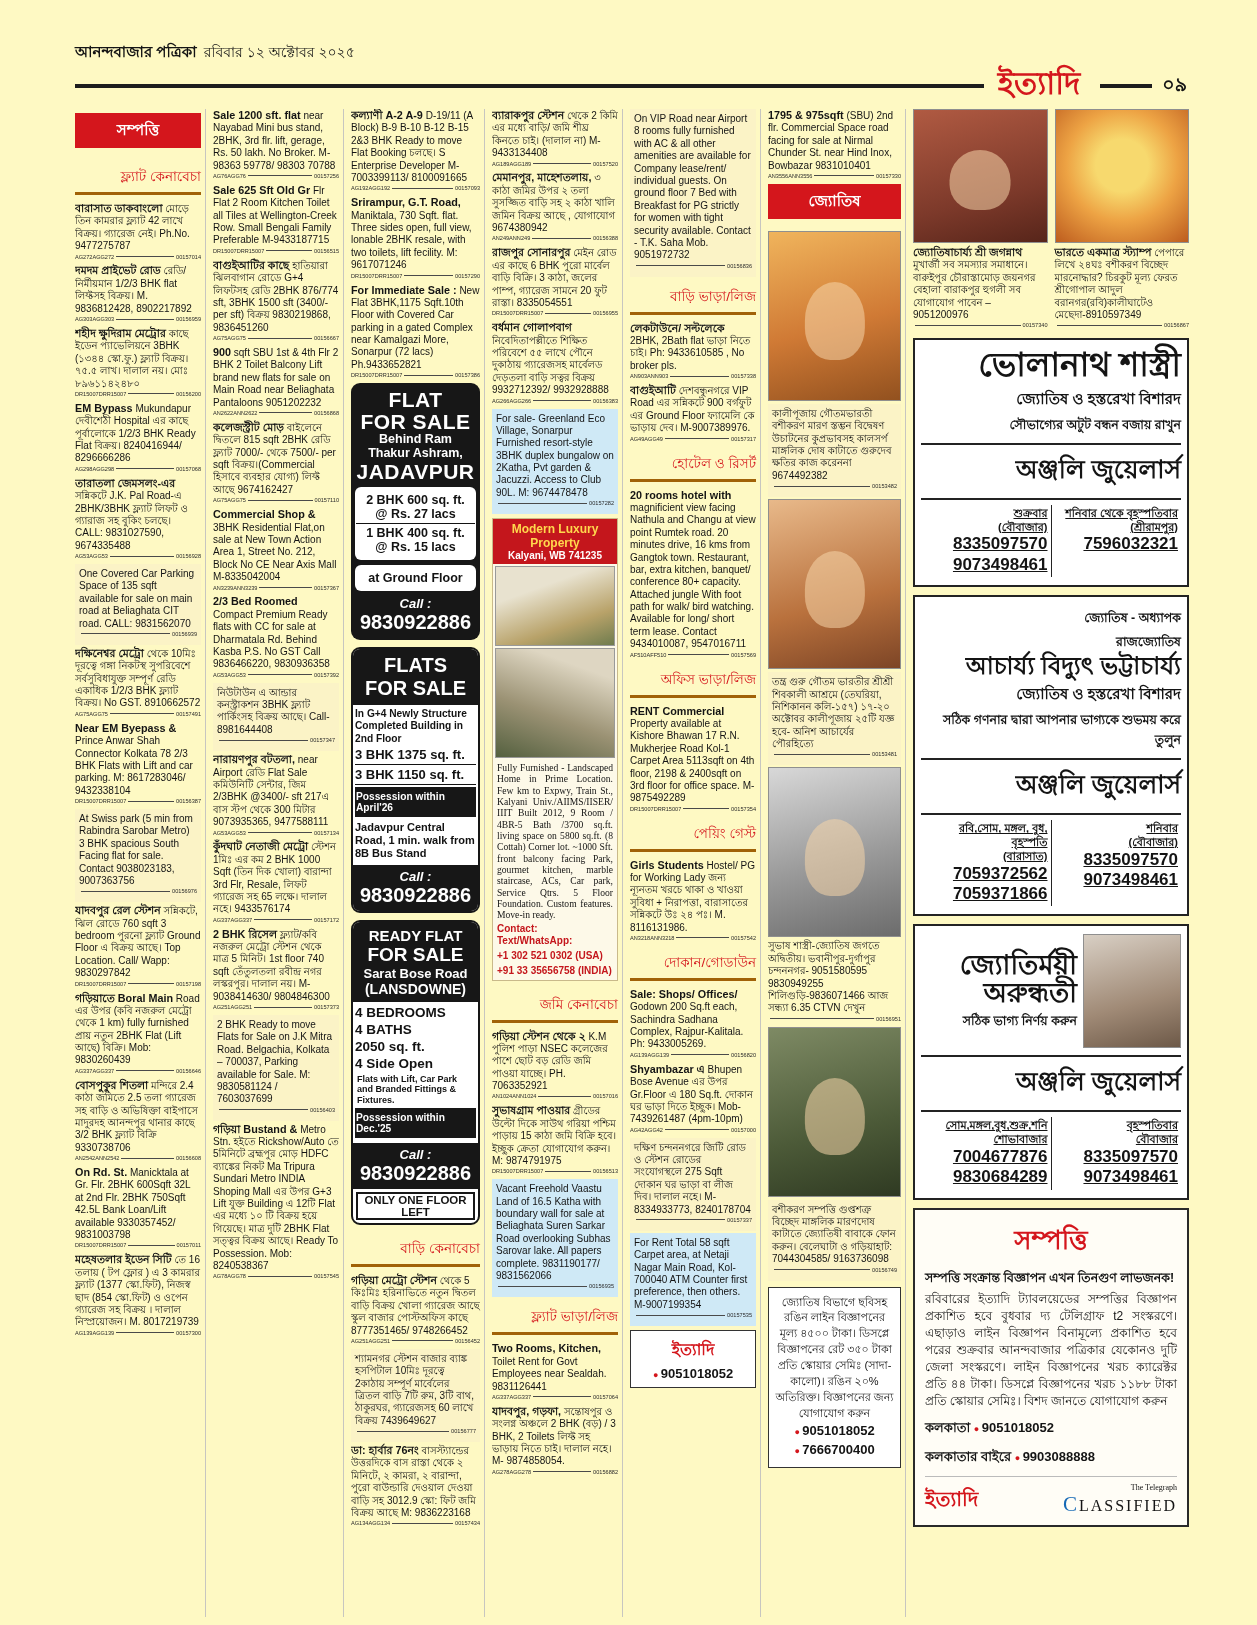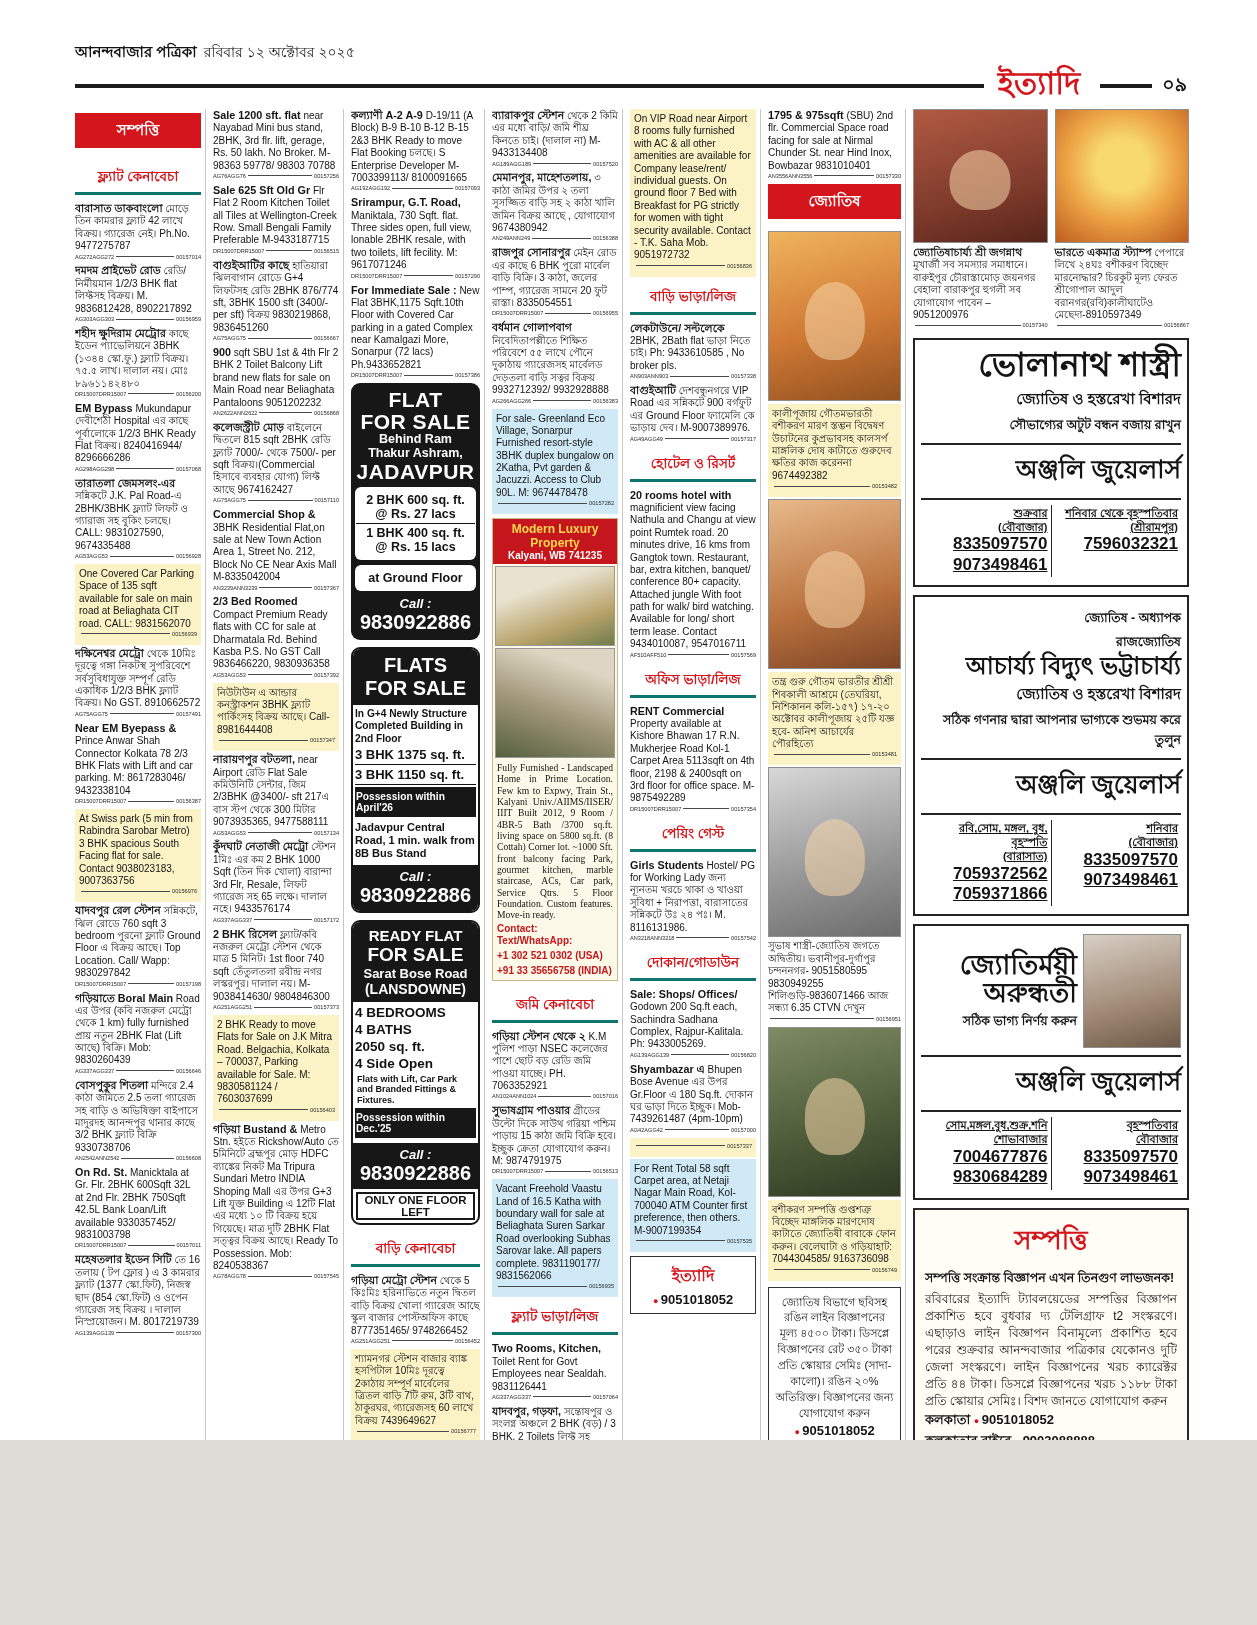--- a/index.html
+++ b/index.html
@@ -1,16 +1,16 @@
 <!DOCTYPE html>
 <html><head>
 <meta charset="utf-8">
 <style>
   html,body{margin:0;padding:0;background:#dddcd6;}
-  .page{position:relative;width:1257px;height:1440px;margin:0 auto;background:#ffffff;
+  .page{position:relative;width:1257px;height:1625px;margin:0 auto;background:#fef9c3;
         font-family:"Liberation Sans","DejaVu Sans",sans-serif;color:#141414;overflow:hidden;}
   
   .hdr{padding:40px 70px 4px 75px;display:flex;align-items:baseline;}
   .mast{font-size:15px;font-weight:bold;}
   .dateline{font-size:14px;margin-left:7px;}
   .rulerow{display:flex;align-items:center;padding:0 70px 0 75px;height:34px;}
   .rule{flex:1;height:4px;background:#1d1d1d;}
   .rule.short{flex:0 0 52px;margin-left:10px;}
   .sect{color:#d4161c;font-size:31px;font-weight:bold;line-height:1;margin:0 10px 6px 14px;}
   .pageno{font-size:19px;font-weight:bold;margin-left:10px;}
@@ -22,22 +22,22 @@
   .c3{width:126px;flex:none;}
   .c5{width:133px;flex:none;}
   .c6{flex:1;border-right:none;padding-right:0;}
   
   .ad{font-size:10px;line-height:1.24;margin-bottom:2px;word-wrap:break-word;}
   .ad .hd{font-weight:bold;font-size:10.8px;}
   .ad.y{background:#fbf3c6;padding:4px 4px 3px;}
   .ad.b{background:#cfe9f6;padding:4px 4px 3px;}
   .ftr{display:flex;align-items:center;font-size:5.6px;color:#2a2a2a;margin:1px 0 4px;}
   .ftr .fill{flex:1;border-bottom:1px solid #4a4a4a;margin:0 2px 1px;}
-  .cat{color:#d4161c;font-weight:bold;text-align:center;font-size:13.5px;
-       border-bottom:3px solid #0f766e;padding:6px 0 3px;margin:3px 0 7px;}
+  .cat{color:#d4161c;font-weight:normal;text-align:right;font-size:13.5px;
+       border-bottom:3px solid #a16207;padding:6px 0 3px;margin:3px 0 7px;}
   .catbox{background:#d4161c;color:#fff;font-weight:bold;text-align:center;font-size:15px;
           padding:5px 0;margin:4px 0 12px;}
   
   .photo{height:168px;margin:1px 0 3px;border:1px solid #8f8f8f;position:relative;}
   .photo::after{content:"";position:absolute;left:50%;top:30%;width:46%;height:46%;
                 transform:translateX(-50%);border-radius:50% 50% 42% 42%;
                 background:rgba(245,214,170,.55);}
   .ph-warm{background:linear-gradient(165deg,#f0b45c,#d07a35 55%,#92511f);}
   .ph-warm2{background:linear-gradient(165deg,#e8b98a,#b9713d 60%,#7d4526);}
   .ph-gray{background:linear-gradient(165deg,#d8d8d8,#9a9a9a 55%,#6c6c6c);}
@@ -100,21 +100,21 @@
   .days .dd{font-weight:bold;font-size:11px;line-height:1.25;}
   .days .dp{font-size:17px;font-weight:bold;line-height:1.2;}
   .titlerow{display:flex;align-items:center;gap:6px;}
   .titlerow .tt{flex:1;}
   .titlerow .pph{width:96px;height:112px;flex:none;border:1px solid #8f8f8f;
        background:linear-gradient(165deg,#d8cfc4,#a08a76 60%,#6d5948);}
   .promo{border:2px solid #2a2a2a;padding:10px 10px 8px;background:#fffdf6;}
   .promo .pt{color:#d4161c;font-weight:bold;font-size:26px;text-align:center;margin-bottom:6px;}
   .promo .lead{font-weight:bold;font-size:12.5px;line-height:1.35;}
   .promo .pb{font-size:12px;line-height:1.42;text-align:justify;margin-top:4px;}
-  .promo .cl{font-weight:bold;font-size:13px;margin-top:0;}
+  .promo .cl{font-weight:bold;font-size:13px;margin-top:8px;}
   .promo .logos{display:flex;justify-content:space-between;align-items:flex-end;margin-top:8px;border-top:1px solid #bbb;padding-top:6px;}
   .promo .lg1{color:#d4161c;font-weight:bold;font-size:20px;}
   .promo .tg{font-family:"Liberation Serif","DejaVu Serif",serif;text-align:right;}
   .promo .tg .s{font-size:8px;}
   .promo .tg .cword{font-size:16px;letter-spacing:2px;}
   .promo .tg .cword::first-letter{color:#1669b5;font-size:21px;}
 </style>
 </head>
 <body>
 
@@ -461,21 +461,21 @@
         <div class="ad"><span class="hd">Sale: Shops/ Offices/</span> <span>Godown 200 Sq.ft each, Sachindra Sadhana Complex, Rajpur-Kalitala. Ph: 9433005269.</span><div class="ftr">
             <span>AG139AGG139</span>
             <span class="fill"></span>
             <span>00156820</span>
           </div></div>
         <div class="ad"><span class="hd">Shyambazar এ</span> <span>Bhupen Bose Avenue এর উপর Gr.Floor এ 180 Sq.ft. দোকান ঘর ভাড়া দিতে ইচ্ছুক। Mob- 7439261487 (4pm-10pm)</span><div class="ftr">
             <span>AG42AGG42</span>
             <span class="fill"></span>
             <span>00157000</span>
           </div></div>
-        <div class="ad y"><div class="ftr">
+        <div class="ad y"><span>দক্ষিণ চন্দননগরে জিটি রোড ও স্টেশন রোডের সংযোগস্থলে 275 Sqft দোকান ঘর ভাড়া বা লীজ দিব। দালাল নহে। M-8334933773, 8240178704</span><div class="ftr">
             <span class="fill"></span>
             <span>00157337</span>
           </div></div>
         <div class="ad b"><span>For Rent Total 58 sqft Carpet area, at Netaji Nagar Main Road, Kol-700040 ATM Counter first preference, then others. M-9007199354</span><div class="ftr">
             <span class="fill"></span>
             <span>00157535</span>
           </div></div>
         <div class="bxb">
           <div class="br">ইত্যাদি</div>
           <div class="pn dot">9051018052</div>

